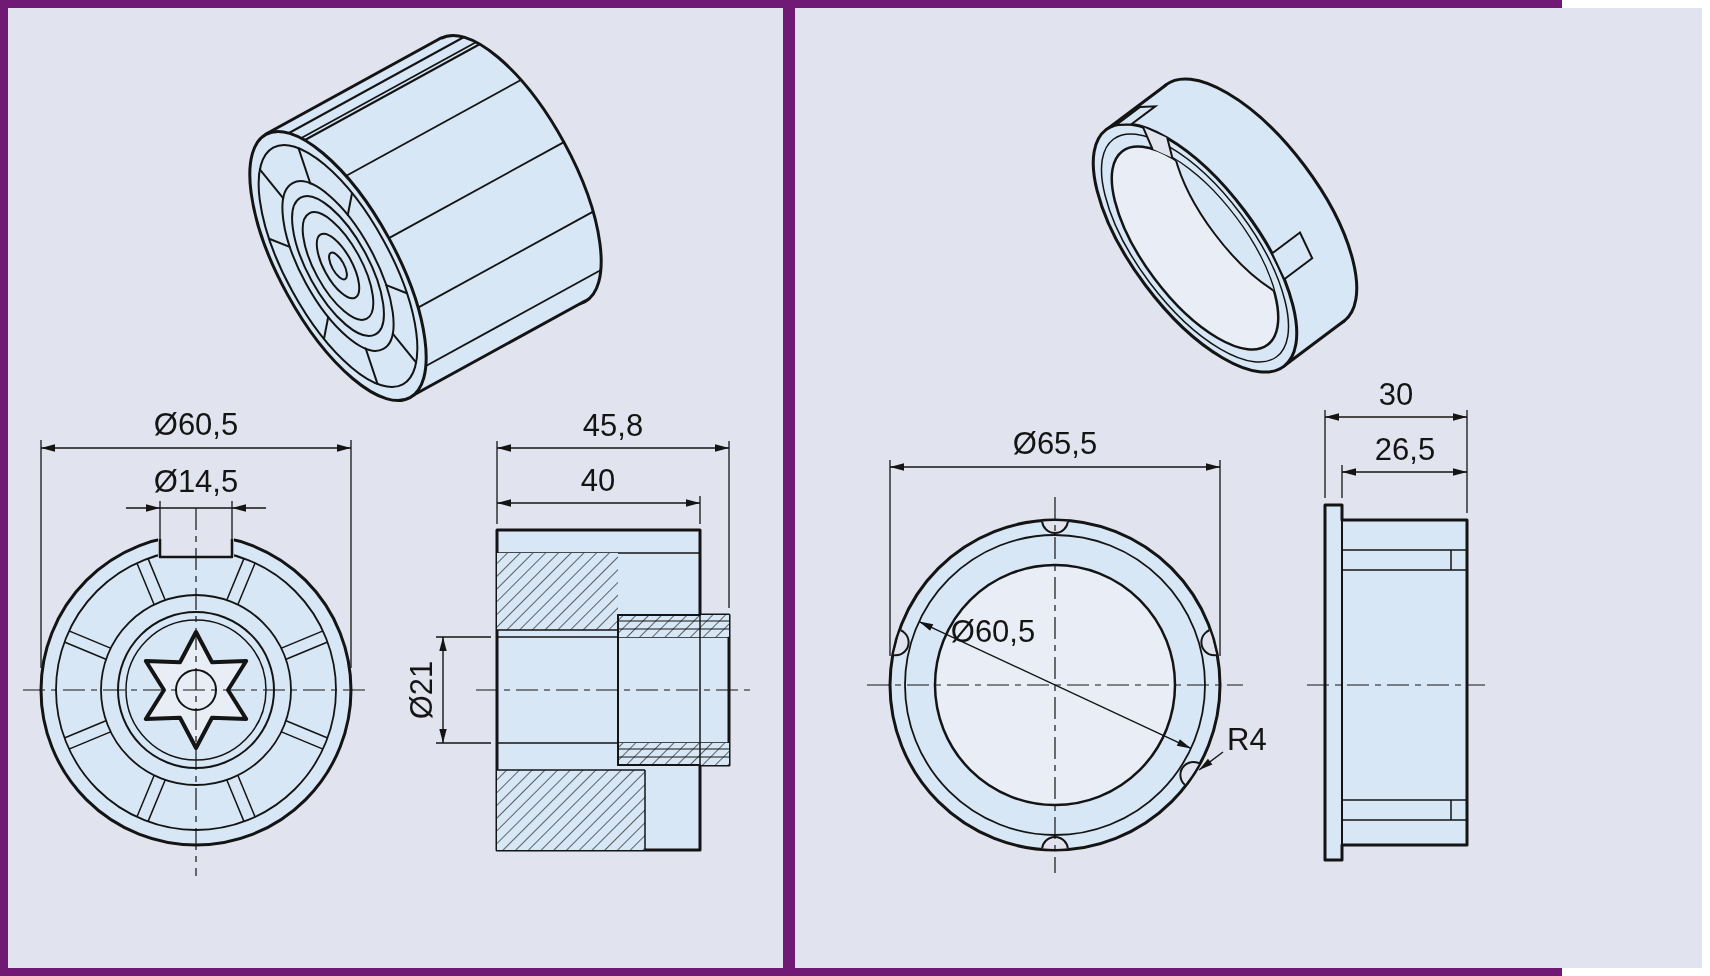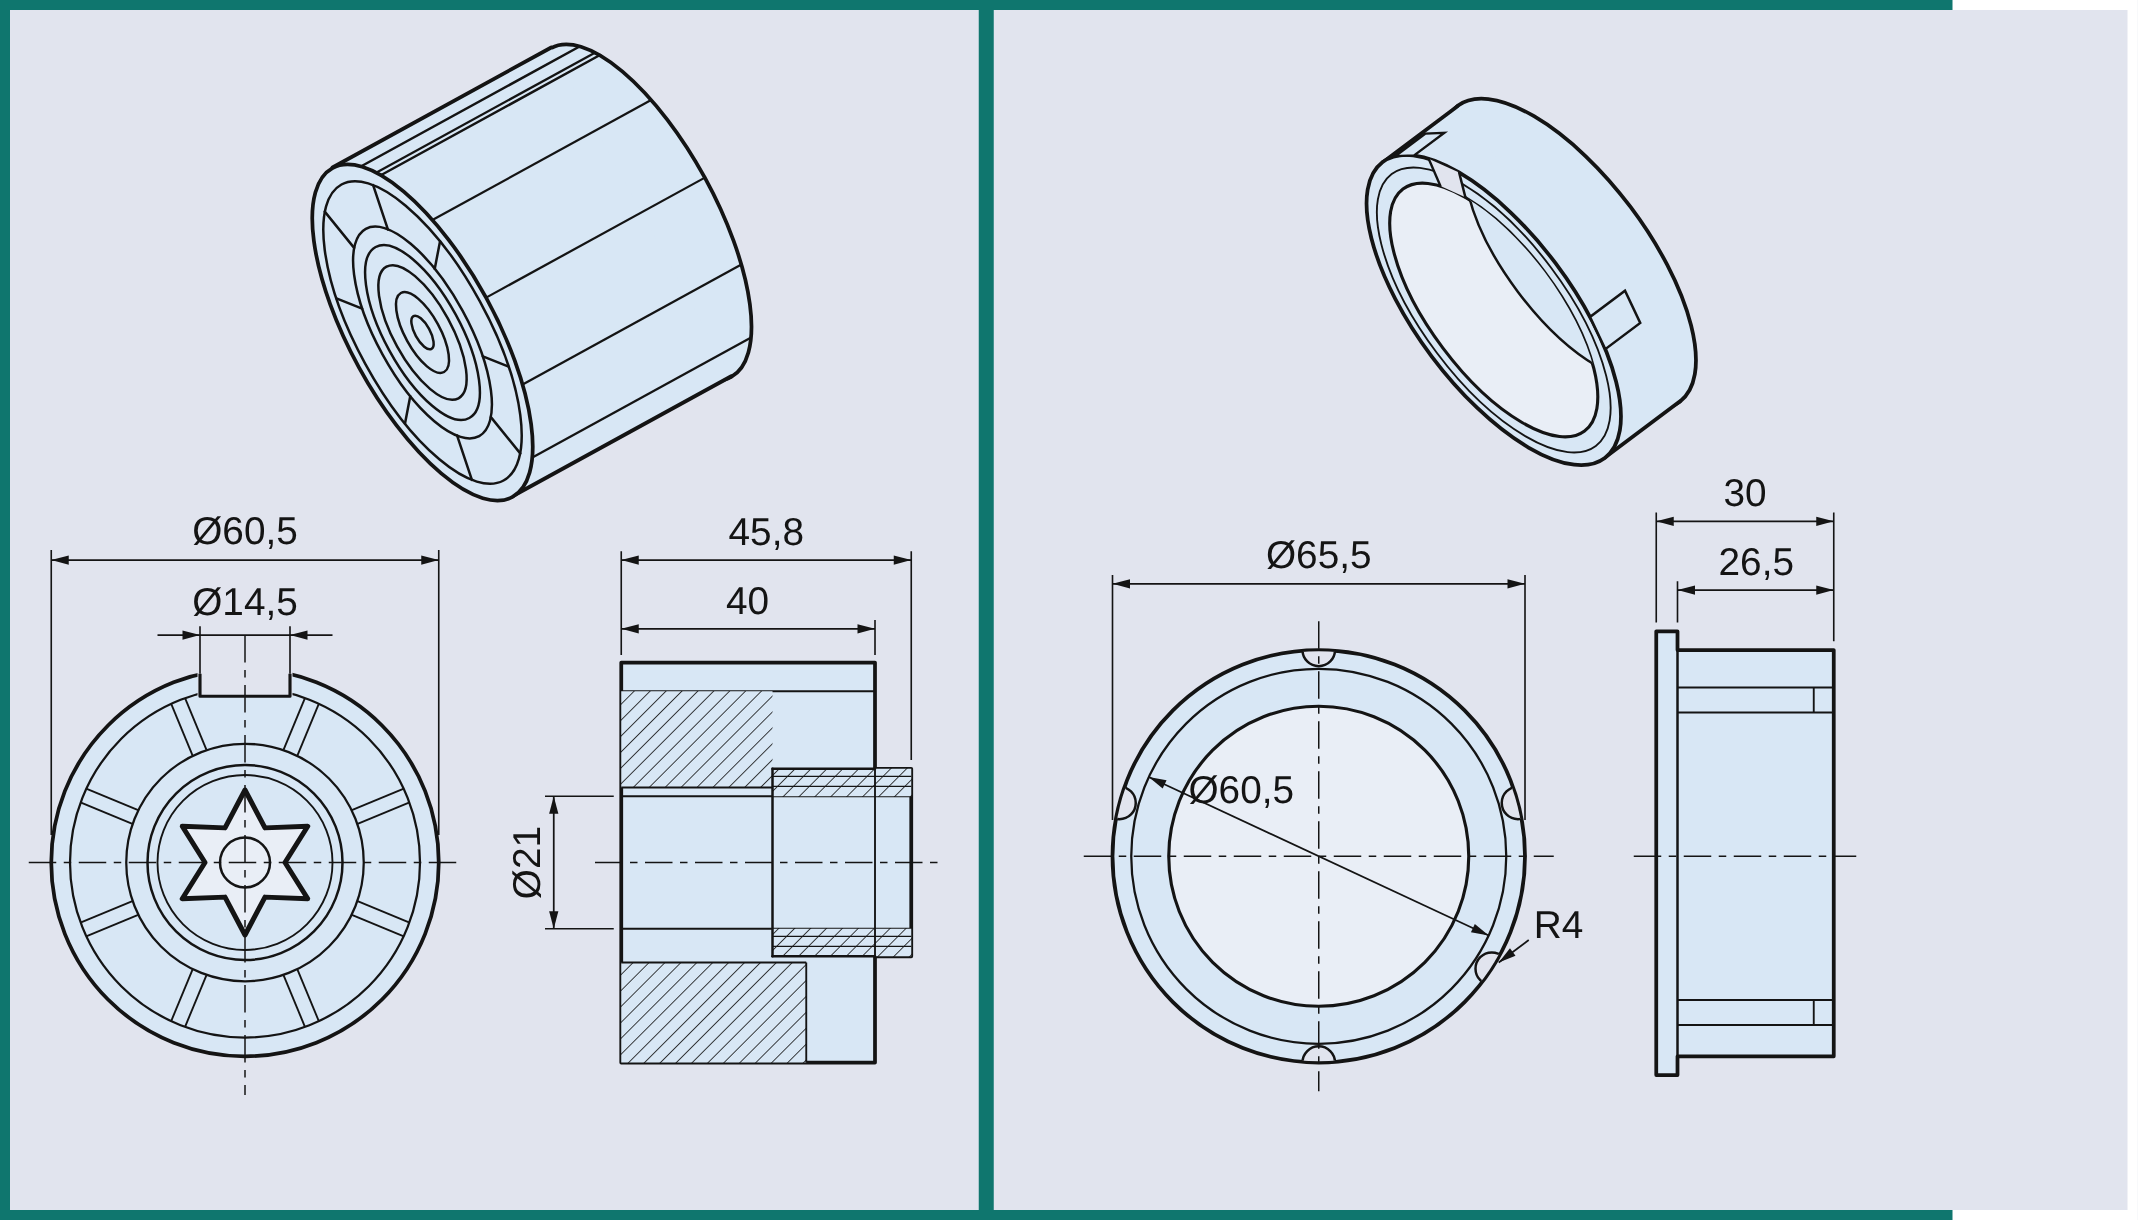--- a/index.html
+++ b/index.html
@@ -1,16 +1,16 @@
 <!DOCTYPE html>
 <html><head>
 <meta charset="utf-8">
 <style>
   html,body{margin:0;padding:0;background:#ffffff;width:1710px;height:976px;overflow:hidden;}
-  .canvas{position:relative;width:1562px;height:976px;background:#0f766e;}
+  .canvas{position:relative;width:1562px;height:976px;background:#701a75;}
   .panel{position:absolute;top:8px;height:960px;background:#e1e4ee;}
   .panel-left{left:8px;width:775px;}
   .panel-right{left:795px;width:907px;}
   svg{position:absolute;left:0;top:0;}
   .part{fill:#d8e7f5;}
   .o3{stroke:#141414;stroke-width:3;stroke-linejoin:round;stroke-linecap:round;}
   .o25{stroke:#141414;stroke-width:2.5;stroke-linejoin:round;}
   .o2{stroke:#141414;stroke-width:2;stroke-linecap:round;}
   .o18{stroke:#141414;stroke-width:1.8;}
   .o15{stroke:#141414;stroke-width:1.5;}

